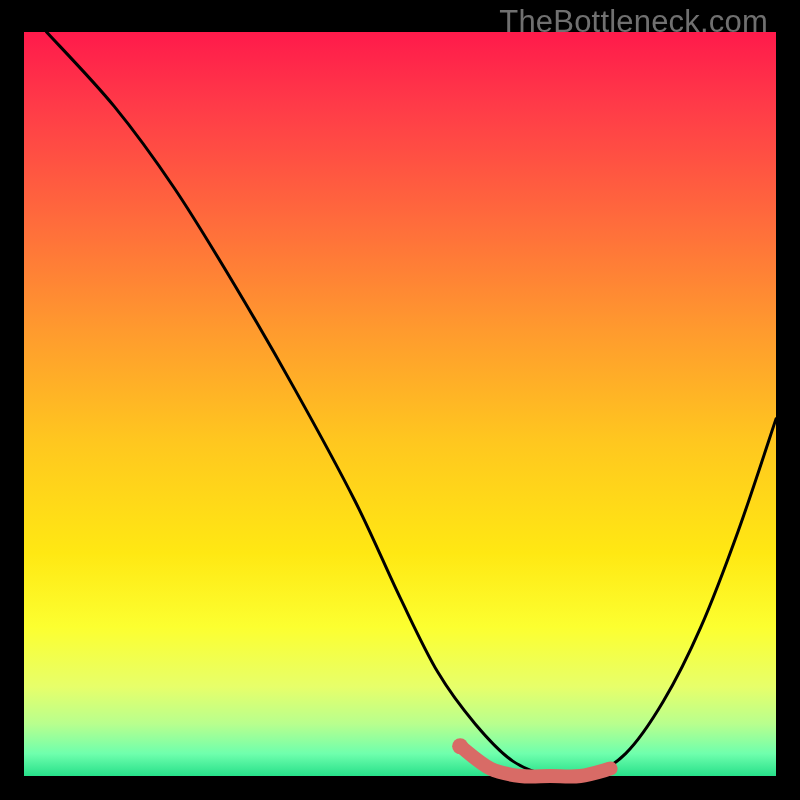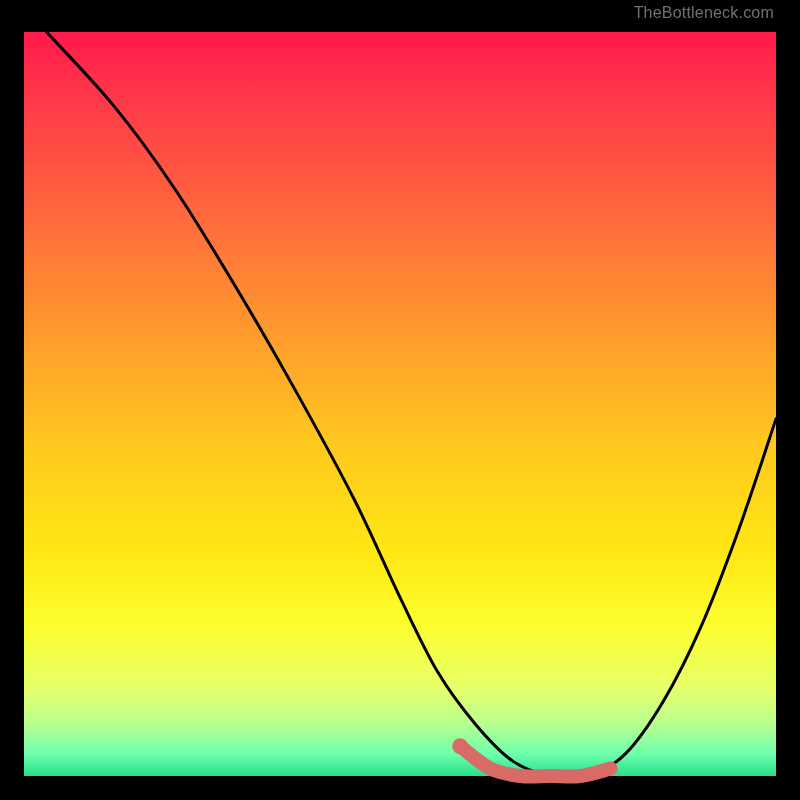--- a/index.html
+++ b/index.html
@@ -13,23 +13,23 @@
   }
   .stage {
     position: relative;
     width: 800px;
     height: 800px;
     background: #000;
   }
   .watermark {
     position: absolute;
     top: 4px;
-    right: 26px;
+    right: 32px;
     color: #707070;
-    font-size: 16px;
+    font-size: 31px;
     font-weight: 400;
     letter-spacing: 0.2px;
     z-index: 10;
   }
   svg {
     position: absolute;
     top: 0;
     left: 0;
   }
 </style>

